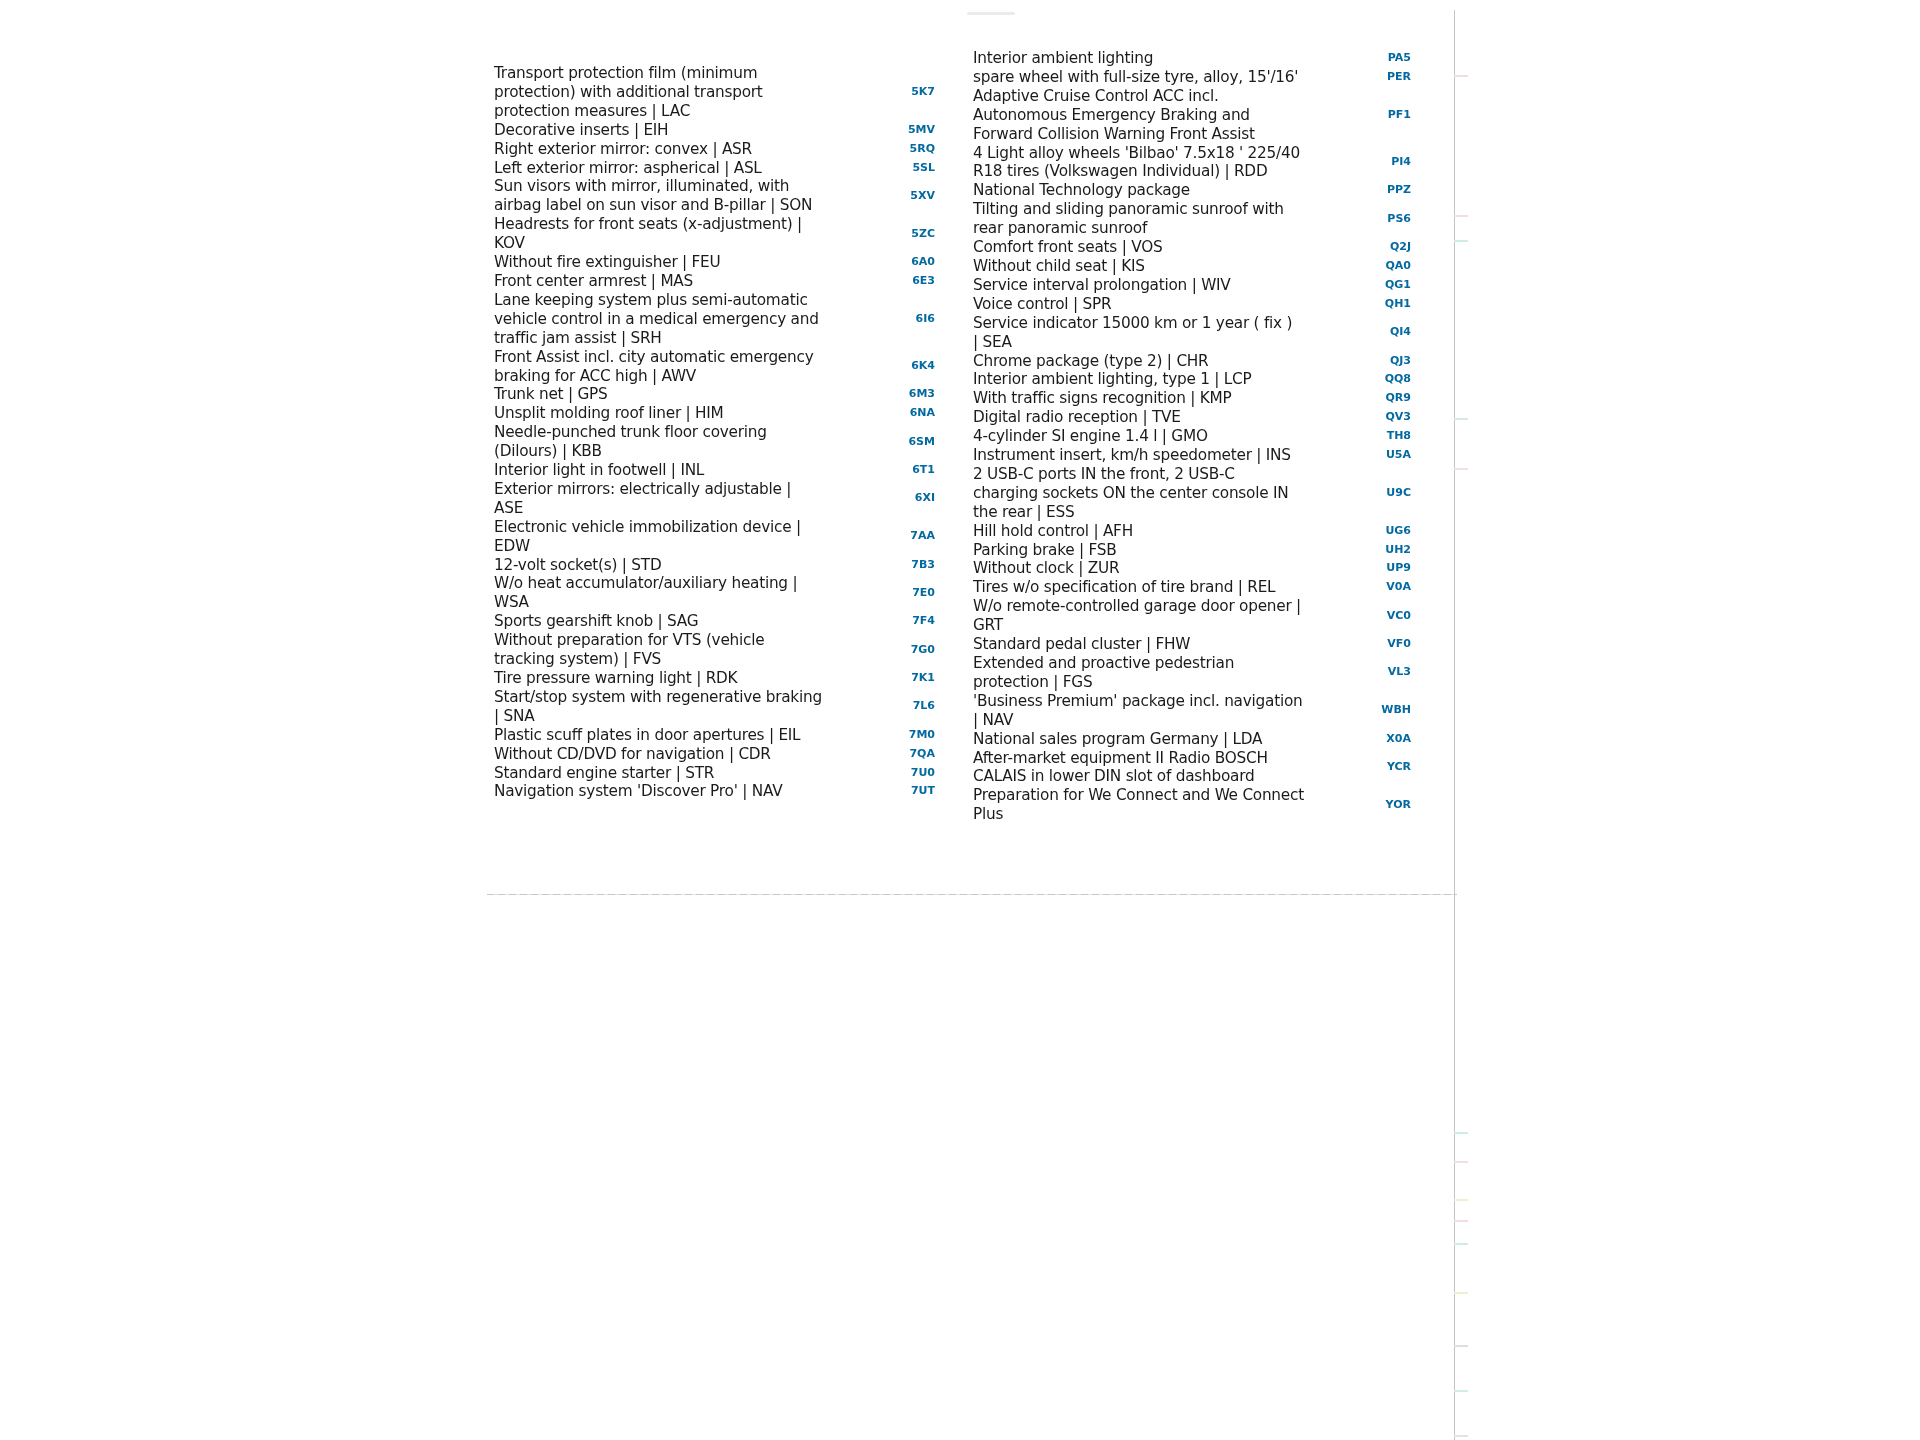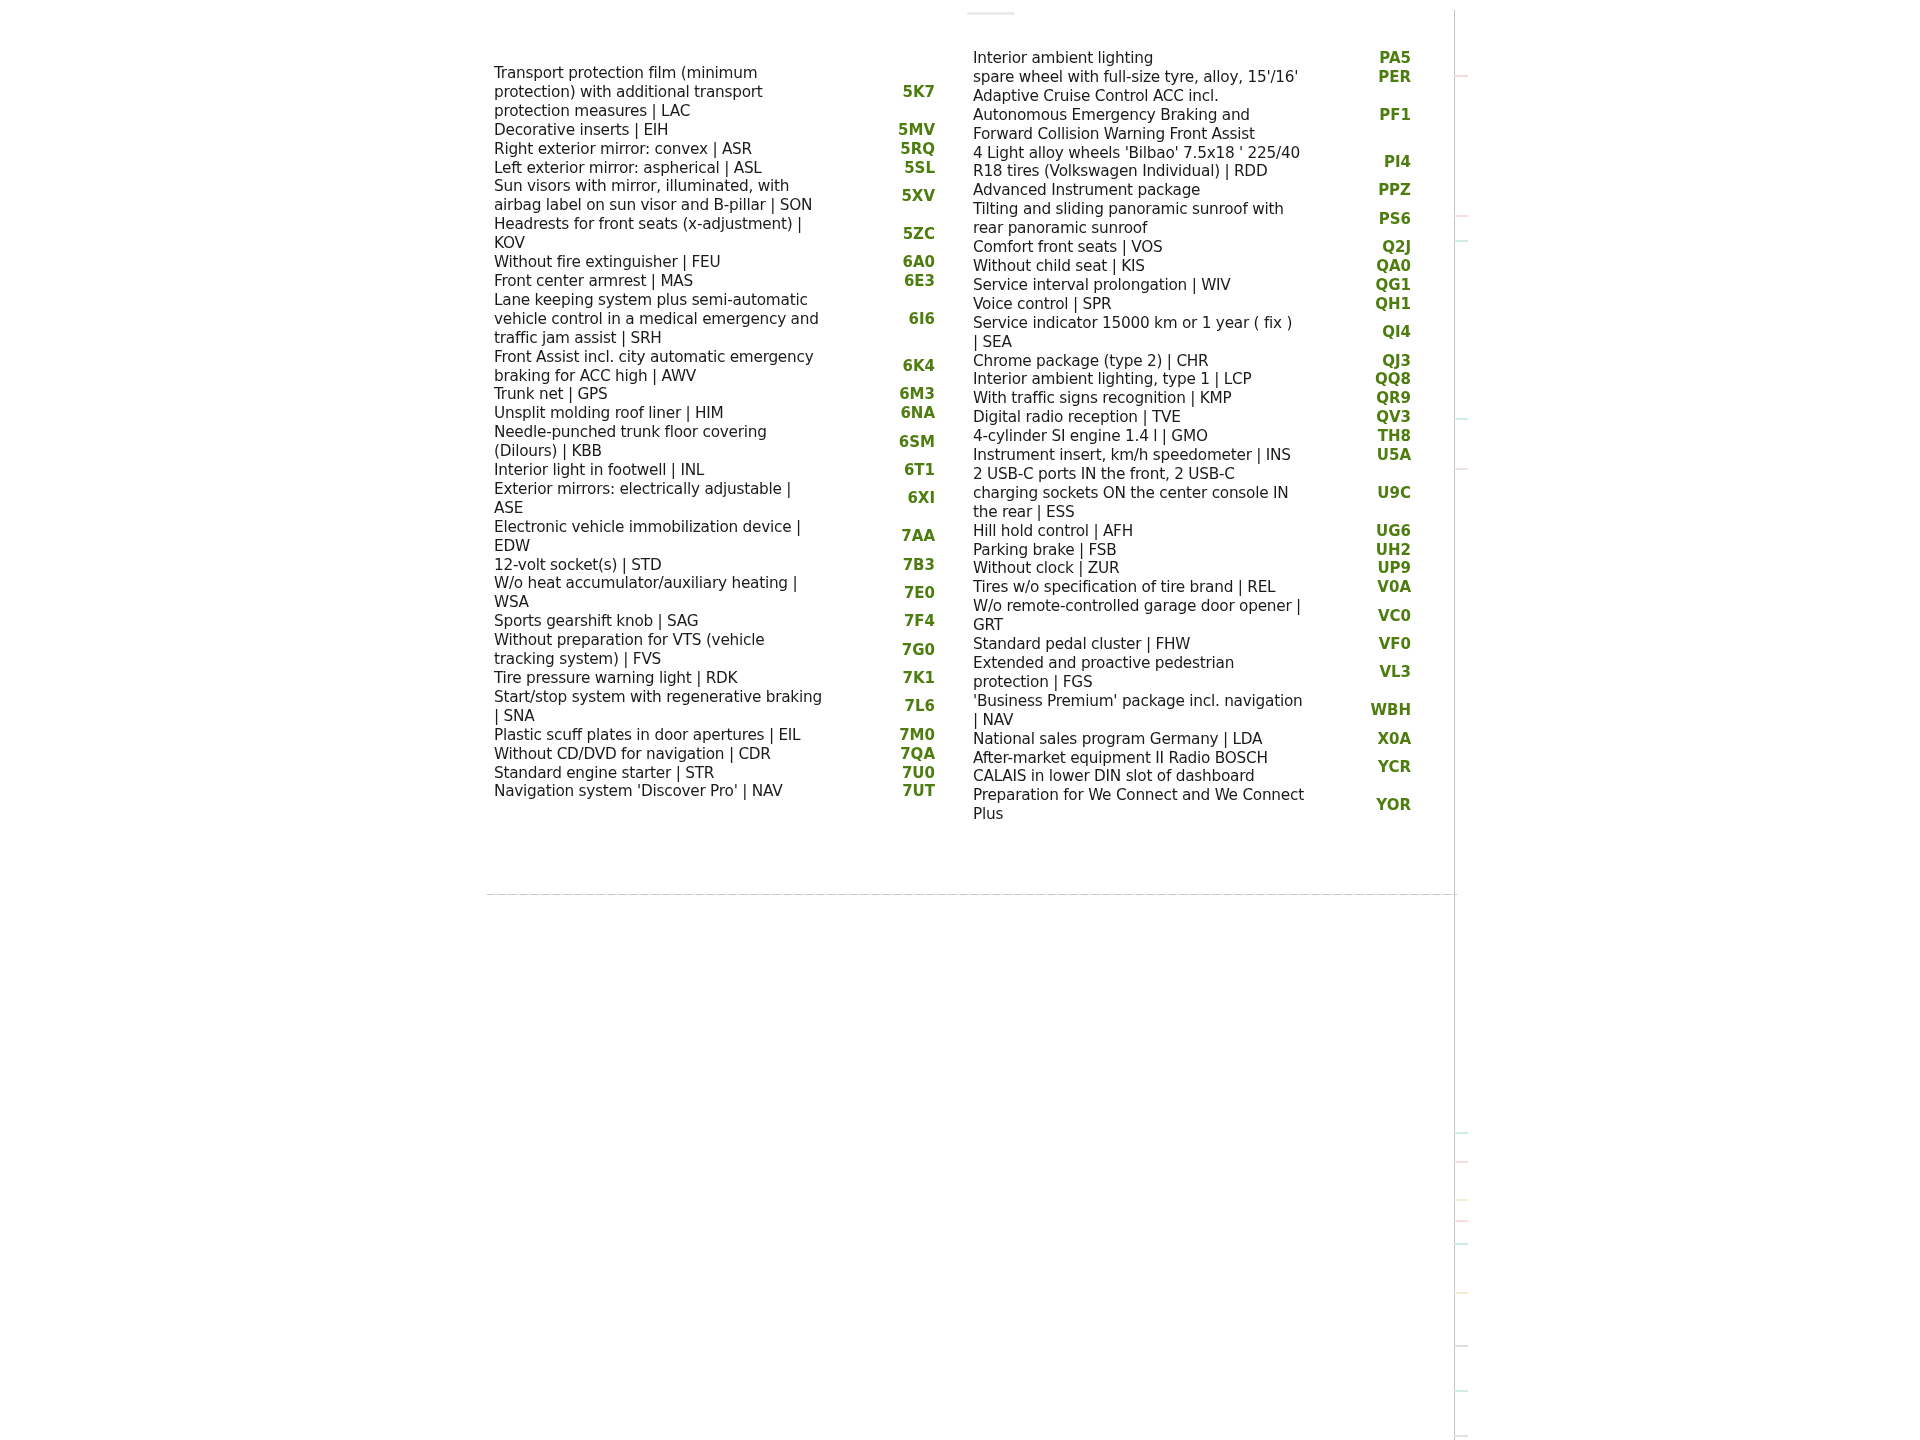--- a/index.html
+++ b/index.html
@@ -34,23 +34,23 @@
     white-space: nowrap;
     font-size: 15.3px;
     line-height: 18.9px;
     letter-spacing: -0.25px;
     color: #1b1b1b;
   }
   .code {
     flex: 1;
     text-align: right;
     font-weight: bold;
-    font-size: 15px;
+    font-size: 11px;
     line-height: 18.9px;
-    color: #4d7c0f;
+    color: #0369a1;
   }
   .divider {
     position: absolute;
     height: 1px;
     background: repeating-linear-gradient(90deg, #c9c7c4 0 7px, #e6e4e1 7px 11px);
   }
   .vline {
     position: absolute;
     width: 1px;
   }
@@ -264,21 +264,21 @@
       </div>
       <div class="entry">
         <div class="desc">
           <div class="line">4 Light alloy wheels 'Bilbao' 7.5x18 ' 225/40</div>
           <div class="line">R18 tires (Volkswagen Individual) | RDD</div>
         </div>
         <div class="code">PI4</div>
       </div>
       <div class="entry">
         <div class="desc">
-          <div class="line">Advanced Instrument package</div>
+          <div class="line">National Technology package</div>
         </div>
         <div class="code">PPZ</div>
       </div>
       <div class="entry">
         <div class="desc">
           <div class="line">Tilting and sliding panoramic sunroof with</div>
           <div class="line">rear panoramic sunroof</div>
         </div>
         <div class="code">PS6</div>
       </div>

